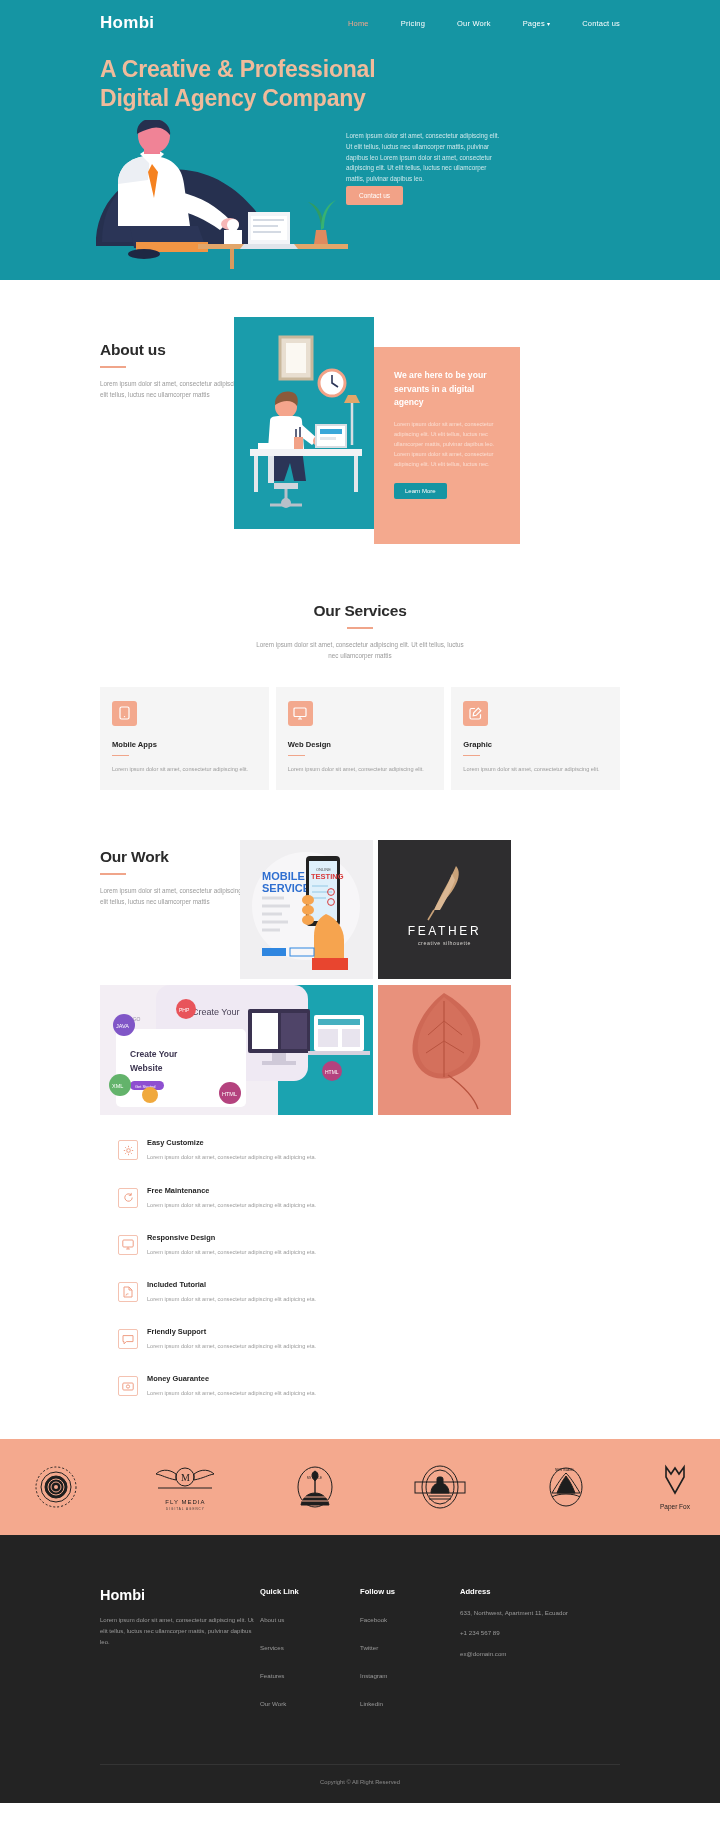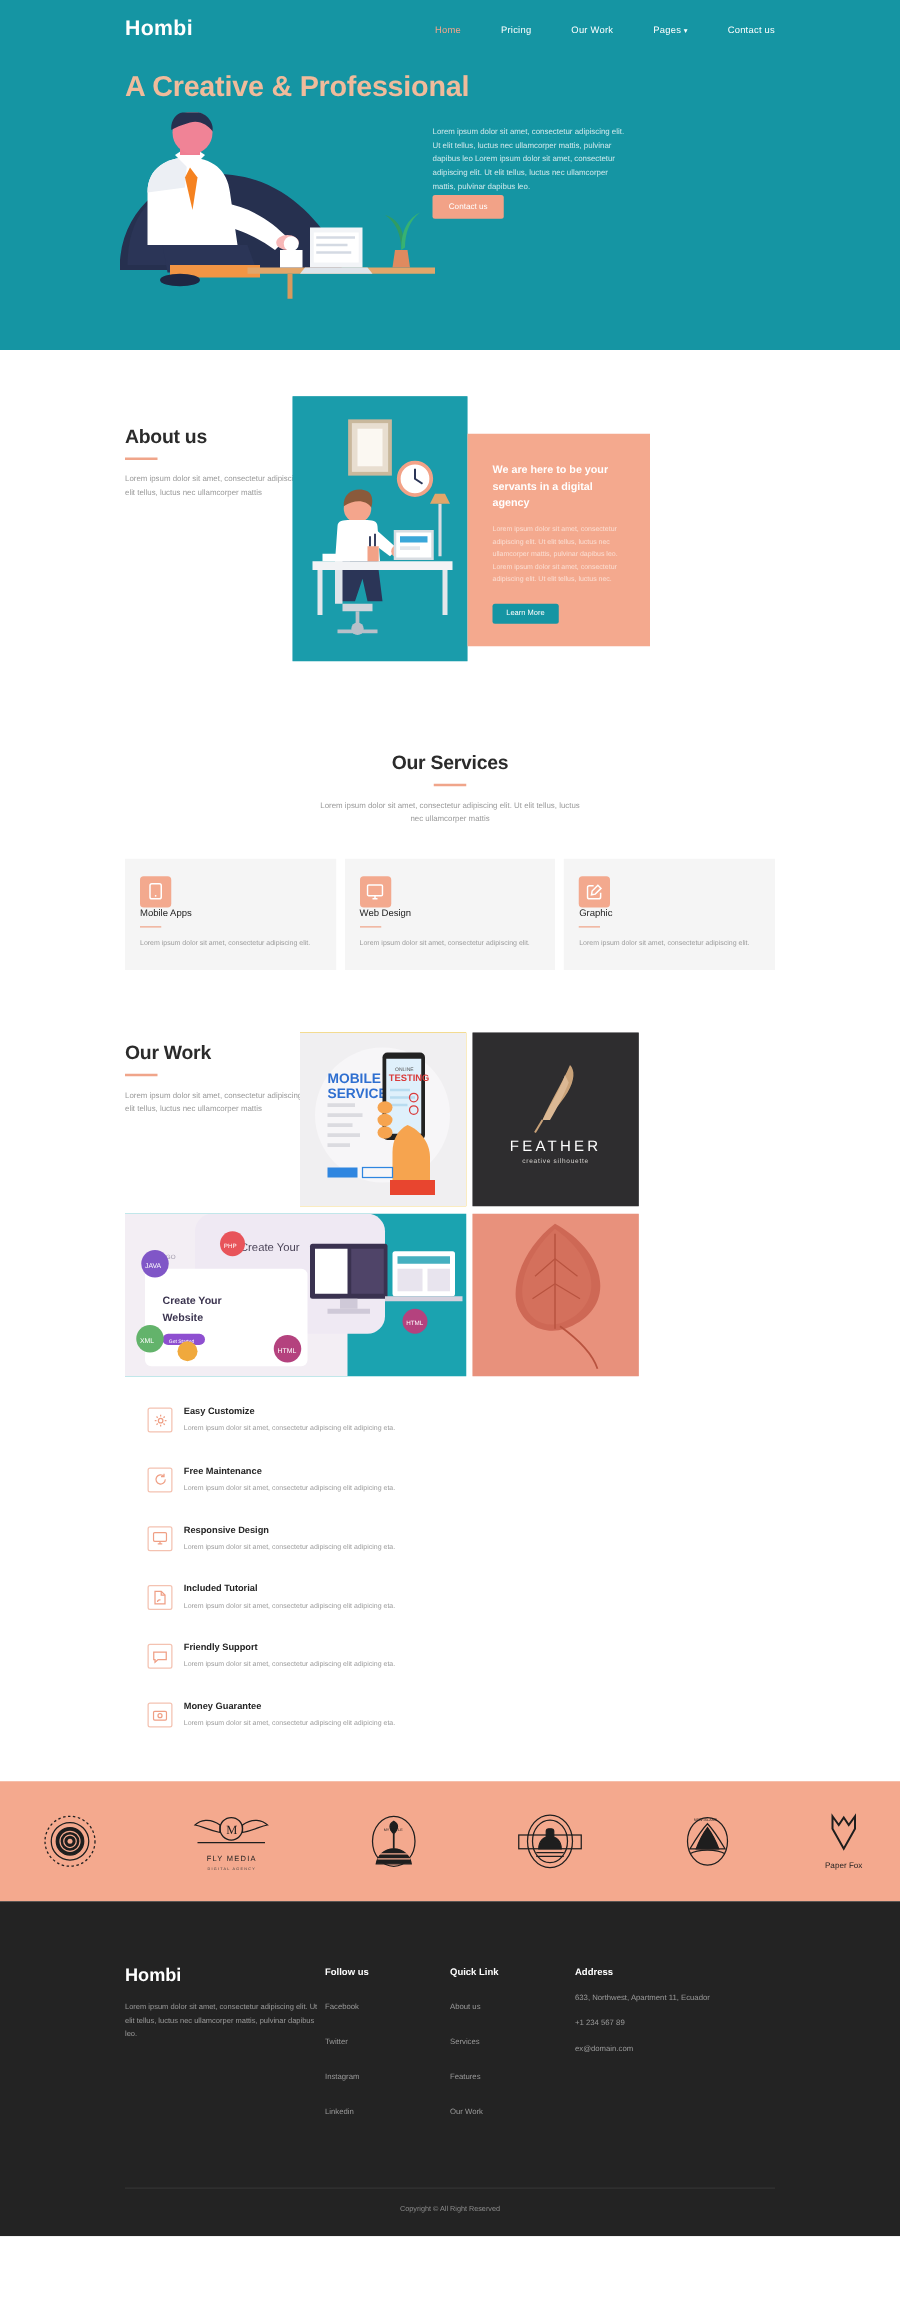--- a/index.html
+++ b/index.html
@@ -57,21 +57,21 @@
   .muted { color: #9a9a9a; font-size: 6.3px; line-height: 1.78; }
 
   
   .about { padding-top: 50px; padding-bottom: 30px; position: relative; height: 300px; }
   .about-left { width: 165px; padding-top: 11px; }
   .about-img {
     position: absolute; left: 234px; top: 37px; width: 140px; height: 212px;
     background: #1a9cab; overflow: hidden;
   }
   .about-card {
-    position: absolute; left: 374px; top: 67px; width: 146px; height: 170px;
+    position: absolute; left: 374px; top: 67px; width: 146px; height: 197px;
     background: #f4a98e; padding: 22px 20px 0 20px;
   }
   .about-card h3 { color: #ffffff; font-size: 8.6px; line-height: 1.58; font-weight: 700; }
   .about-card p { color: #fbded2; font-size: 5.6px; line-height: 1.82; margin-top: 9px; }
   .btn-learn {
     margin-top: 13px; background: #1595a3; color: #ffffff; border: none;
     font-size: 6px; padding: 5px 11px; border-radius: 2px;
     font-family: inherit; cursor: pointer;
   }
 
@@ -79,21 +79,21 @@
   .services { padding-top: 22px; padding-bottom: 36px; text-align: center; }
   .services .muted { width: 210px; margin: 0 auto; }
   .cards { display: flex; gap: 7px; margin-top: 26px; }
   .card {
     flex: 1; background: #f5f5f5; padding: 14px 12px 16px 12px; text-align: left;
   }
   .card-icon {
     width: 25px; height: 25px; background: #f3a98e; border-radius: 3px;
     display: flex; align-items: center; justify-content: center;
   }
-  .card h4 { font-size: 7.6px; font-weight: 400; color: #252525; }
+  .card h4 { font-size: 7.6px; font-weight: 700; margin-top: 14px; color: #252525; }
   .card .rule { width: 17px; margin: 6px 0 8px 0; }
   .card p { color: #9c9c9c; font-size: 5.6px; line-height: 1.8; }
 
   
   .work { padding-top: 18px; padding-bottom: 36px; position: relative; height: 300px; }
   .work-left { width: 170px; padding-top: 4px; }
   .work-grid { position: absolute; left: 240px; top: 14px; }
   .tile { position: absolute; overflow: hidden; }
   .tile-mobile { left: 0; top: 0; width: 133px; height: 139px; background: #eab308; }
   .tile-feather { left: 138px; top: 0; width: 133px; height: 139px; background: #2e2d2f; }
@@ -151,20 +151,21 @@
         <a href="#" class="active">Home</a>
         <a href="#">Pricing</a>
         <a href="#">Our Work</a>
         <a href="#"><span>Pages</span><span class="caret">▾</span></a>
         <a href="#">Contact us</a>
       </div>
     </nav>
 
     <h1 class="hero-title">
       <span>A Creative &amp; Professional</span><br>
+      <span>Digital Agency Company</span>
     </h1>
 
     <div class="hero-body">
 
       <svg class="hero-illus" width="270" height="160" viewBox="0 0 270 160">
 
         <path d="M18 118 C22 72 62 44 108 50 C150 55 176 86 190 108 L196 126 L18 126 Z" fill="#26304f"></path>
 
         <path d="M24 122 C24 74 54 54 86 60 L86 122 Z" fill="#2b3557"></path>
 
@@ -571,39 +572,39 @@
 
   <footer class="footer">
     <div class="footer-cols">
 
       <div class="fcol-brand">
         <div class="fbrand">Hombi</div>
         <p class="fdesc">Lorem ipsum dolor sit amet, consectetur adipiscing elit. Ut elit tellus, luctus nec ullamcorper mattis, pulvinar dapibus leo.</p>
       </div>
 
       <div class="fcol">
+        <h5>Quick Link</h5>
+        <ul>
+          <li><a href="#">About us</a></li>
+          <li><a href="#">Services</a></li>
+          <li><a href="#">Features</a></li>
+          <li><a href="#">Our Work</a></li>
+        </ul>
+      </div>
+
+      <div class="fcol">
         <h5>Follow us</h5>
         <ul>
           <li><a href="#">Facebook</a></li>
           <li><a href="#">Twitter</a></li>
           <li><a href="#">Instagram</a></li>
           <li><a href="#">Linkedin</a></li>
         </ul>
       </div>
 
-      <div class="fcol">
-        <h5>Quick Link</h5>
-        <ul>
-          <li><a href="#">About us</a></li>
-          <li><a href="#">Services</a></li>
-          <li><a href="#">Features</a></li>
-          <li><a href="#">Our Work</a></li>
-        </ul>
-      </div>
-
       <div class="fcol-addr">
         <h5>Address</h5>
         <div class="addr-line">633, Northwest, Apartment 11, Ecuador</div>
         <div class="addr-line">+1 234 567 89</div>
         <div class="addr-line">ex@domain.com</div>
       </div>
     </div>
 
     <div class="footer-sep"></div>
     <div class="copyright">Copyright © All Right Reserved</div>

